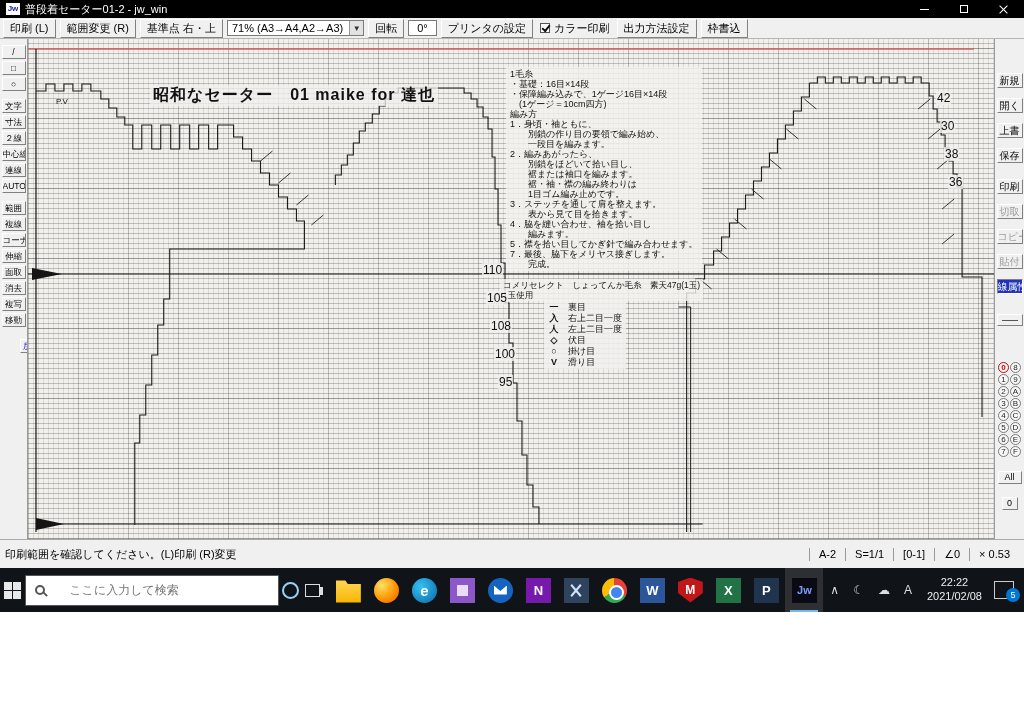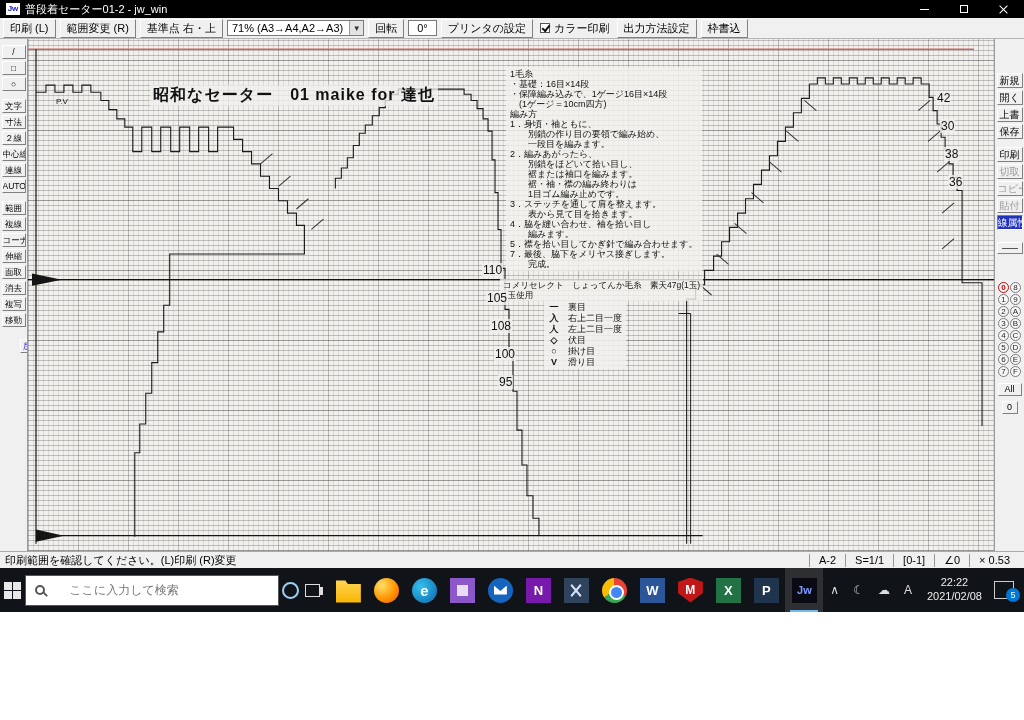--- a/index.html
+++ b/index.html
@@ -58,37 +58,37 @@
   .instr { position:absolute; left:478px; top:28px; font-size:9px; line-height:10px; color:#111;
     background:rgba(241,240,237,0.82); padding:2px 4px; white-space:pre; font-family:"Liberation Sans",sans-serif; }
   .yarn { position:absolute; left:472px; top:240px; font-size:8.5px; line-height:10px; color:#111;
     background:rgba(241,240,237,0.82); padding:1px 3px; white-space:pre; font-family:"Liberation Sans",sans-serif; }
   .legend { position:absolute; left:516px; top:262px; font-size:9px; line-height:11px; color:#111;
     background:rgba(241,240,237,0.85); padding:1px 4px; }
   .legend-row { display:flex; gap:8px; white-space:nowrap; }
   .legend-sym { width:12px; text-align:center; font-weight:bold; }
   .cnt { position:absolute; font-size:12px; color:#111; background:rgba(241,240,237,0.8); padding:0 1px; }
 
-  .right-tools { width:29px; background:#f0f0f0; display:flex; flex-direction:column; align-items:center; padding-top:34px; gap:2px; font-size:10px; flex:0 0 auto; }
+  .right-tools { width:29px; background:#f0f0f0; display:flex; flex-direction:column; align-items:center; padding-top:34px; gap:10px; font-size:10px; flex:0 0 auto; }
   .rtbtn { width:26px; height:15px; line-height:13px; text-align:center; overflow:hidden; white-space:nowrap;
     border:1px solid; border-color:#fff #808080 #808080 #fff; background:#f0f0f0; font-size:10px; }
   .rtbtn.disabled { color:#9a9a9a; }
   .rtbtn.selected { background:#2233bb; color:#fff; border-color:#808080 #fff #fff #808080; }
   .sep-btn { width:26px; height:12px; margin-top:10px; border:1px solid; border-color:#fff #808080 #808080 #fff; background:#f0f0f0; position:relative; }
   .sep-btn::after { content:""; position:absolute; left:4px; right:4px; top:5px; height:1px; background:#555; }
   .layer-grid { margin-top:26px; display:grid; grid-template-columns:11px 11px; gap:1px; }
   .layer-btn { width:11px; height:11px; font-size:8px; line-height:9px; text-align:center;
     border:1px solid #7a7a7a; background:#f7f7f7; color:#222; border-radius:50%; }
   .layer-btn.current { border-color:#cc0000; color:#cc0000; font-weight:bold; }
   .all-btn { margin-top:4px; width:24px; height:13px; font-size:9px; line-height:11px; text-align:center;
     border:1px solid; border-color:#fff #808080 #808080 #fff; background:#f0f0f0; }
   .zero-btn { margin-top:3px; width:16px; height:13px; font-size:9px; line-height:11px; text-align:center;
     border:1px solid; border-color:#fff #808080 #808080 #fff; background:#f0f0f0; }
 
-  .statusbar { height:17px; background:#f0f0f0; border-top:1px solid #aaa; display:flex; align-items:center; font-size:11px; padding:0 5px; flex:0 0 auto; }
+  .statusbar { height:29px; background:#f0f0f0; border-top:1px solid #aaa; display:flex; align-items:center; font-size:11px; padding:0 5px; flex:0 0 auto; }
   .sb-right { margin-left:auto; display:flex; }
   .sb-seg { padding:0 9px; border-left:1px solid #9a9a9a; white-space:nowrap; }
 
   
   .taskbar { position:absolute; left:0; top:568px; width:1024px; height:44px; background:#101317;
     display:flex; align-items:center; color:#eee; }
   .start { width:46px; height:100%; display:flex; align-items:center; justify-content:center; }
   .winlogo { display:grid; grid-template-columns:8px 8px; grid-template-rows:8px 8px; gap:1px; }
   .winlogo i { background:#e8e8e8; }
   .searchbox { width:260px; height:31px; background:#fff; display:flex; align-items:center; gap:24px;

